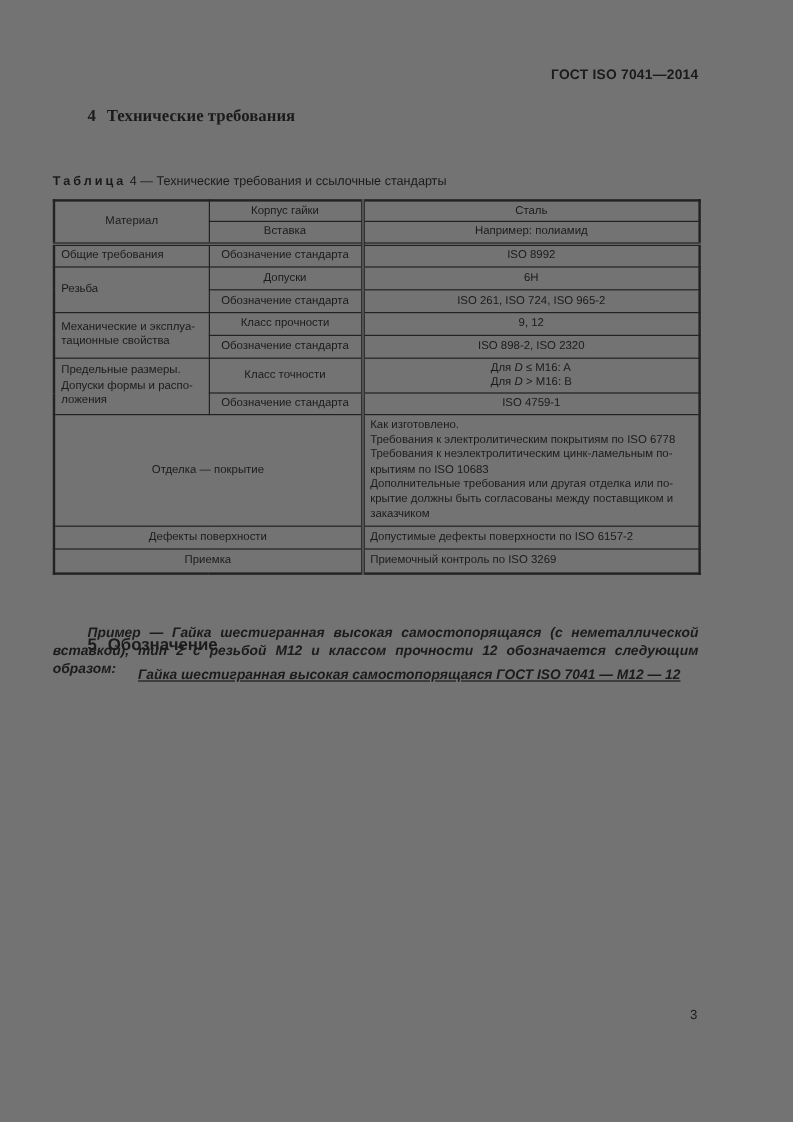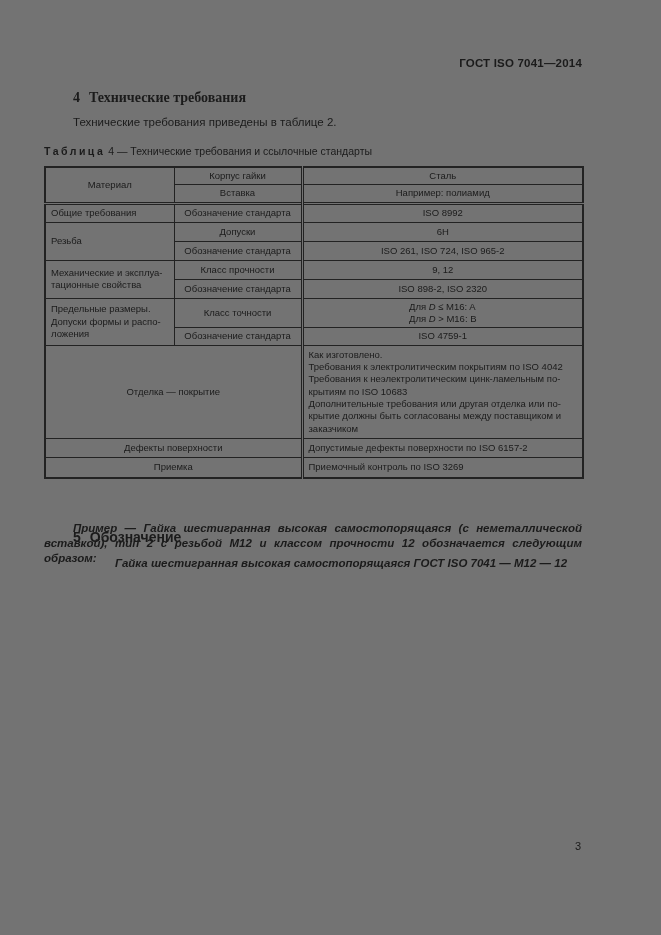--- a/index.html
+++ b/index.html
@@ -85,40 +85,40 @@
     text-indent: 29px;
     text-align: justify;
   }
   .designation-line {
     position: absolute;
     top: 557px;
     left: 115px;
     font-size: 11.5px;
     font-weight: bold;
     font-style: italic;
+    text-decoration: underline;
   }
   .page-number {
     position: absolute;
     top: 840px;
     left: 575px;
     font-size: 11px;
   }
 </style>
 </head>
 <body>
 
 <div class="page">
 
   <div class="running-header">ГОСТ ISO 7041—2014</div>
 
   <div class="sec-heading" id="heading4">
     <span class="sec-num">4</span><span>Технические требования</span>
   </div>
 
-  <p class="intro-par">Технические требования приведены в таблице 2.</p>
 
   <div class="table-caption">
     <span class="spaced">Таблица</span><span> 4 — Технические требования и ссылочные стандарты</span>
   </div>
 
   <table class="gost-table">
     <colgroup>
       <col style="width:129px">
       <col style="width:128px">
       <col style="width:281px">
@@ -171,21 +171,21 @@
           </div>
         </td>
       </tr>
       <tr>
         <td class="param h17">Обозначение стандарта</td>
         <td class="value dbl-left">ISO 4759-1</td>
       </tr>
       <tr>
         <td class="merged-label" colspan="2">Отделка — покрытие</td>
         <td class="value-left dbl-left">Как изготовлено.
-Требования к электролитическим покрытиям по ISO 4042
+Требования к электролитическим покрытиям по ISO 6778
 Требования к неэлектролитическим цинк-ламельным по-
 крытиям по ISO 10683
 Дополнительные требования или другая отделка или по-
 крытие должны быть согласованы между поставщиком и
 заказчиком</td>
       </tr>
       <tr>
         <td class="merged-label h19" colspan="2">Дефекты поверхности</td>
         <td class="value-left dbl-left" style="vertical-align:middle">Допустимые дефекты поверхности по ISO 6157-2</td>
       </tr>

